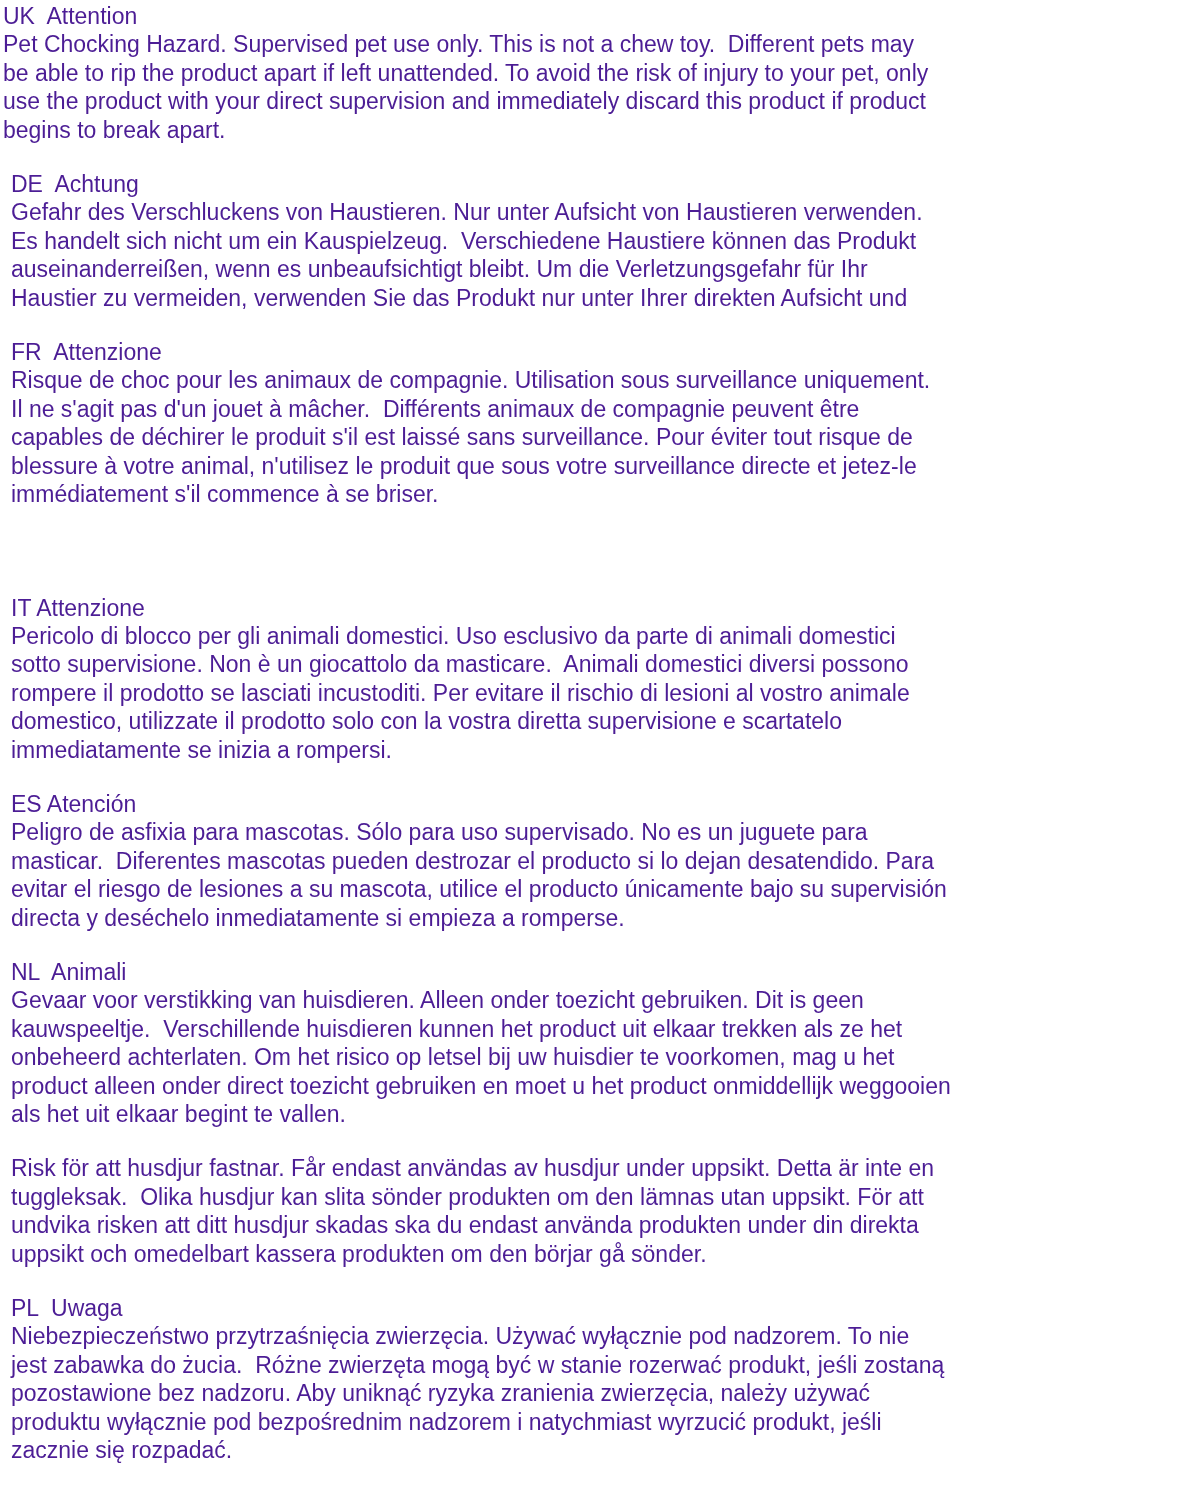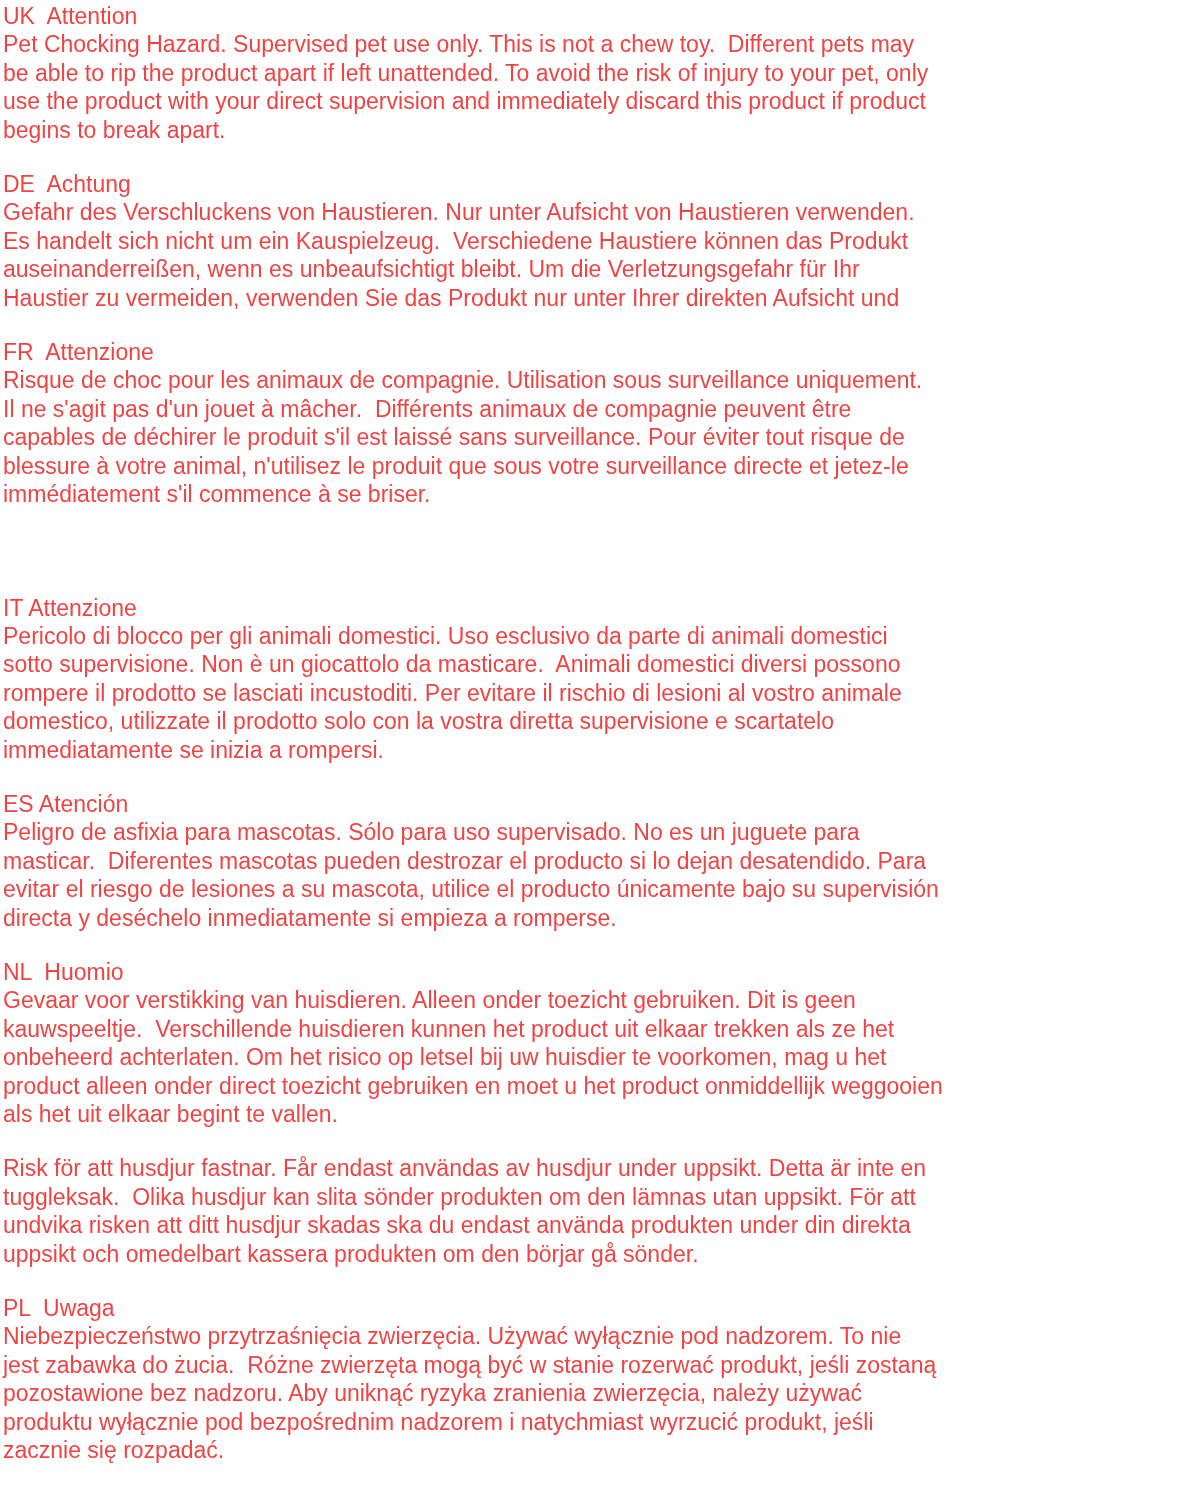--- a/index.html
+++ b/index.html
@@ -13,25 +13,25 @@
     overflow: hidden;
   }
   .page {
     box-sizing: border-box;
     width: 1197px;
     height: 1500px;
     padding: 2px 0 0 3px;
     font-family: "Liberation Sans", sans-serif;
     font-size: 23px;
     line-height: 28.4px;
-    color: #ef4444;
+    color: #4c1d95;
     overflow: hidden;
   }
   .sec { margin: 0; }
-  .sec + .sec { margin-top: 26px; }
+  .sec + .sec { margin-top: 26px; margin-left: 8px; }
   .sec--big-gap { margin-top: 85px !important; }
   .sec-heading,
   .sec-body {
     margin: 0;
     padding: 0;
     font-size: inherit;
     font-weight: normal;
     line-height: inherit;
     white-space: pre; 
   }
@@ -77,21 +77,21 @@
 
   <section class="sec">
     <h2 class="sec-heading">ES Atención</h2>
     <p class="sec-body">Peligro de asfixia para mascotas. Sólo para uso supervisado. No es un juguete para
 masticar.  Diferentes mascotas pueden destrozar el producto si lo dejan desatendido. Para
 evitar el riesgo de lesiones a su mascota, utilice el producto únicamente bajo su supervisión
 directa y deséchelo inmediatamente si empieza a romperse.</p>
   </section>
 
   <section class="sec">
-    <h2 class="sec-heading">NL  Huomio</h2>
+    <h2 class="sec-heading">NL  Animali</h2>
     <p class="sec-body">Gevaar voor verstikking van huisdieren. Alleen onder toezicht gebruiken. Dit is geen
 kauwspeeltje.  Verschillende huisdieren kunnen het product uit elkaar trekken als ze het
 onbeheerd achterlaten. Om het risico op letsel bij uw huisdier te voorkomen, mag u het
 product alleen onder direct toezicht gebruiken en moet u het product onmiddellijk weggooien
 als het uit elkaar begint te vallen.</p>
   </section>
 
   <section class="sec">
     <p class="sec-body">Risk för att husdjur fastnar. Får endast användas av husdjur under uppsikt. Detta är inte en
 tuggleksak.  Olika husdjur kan slita sönder produkten om den lämnas utan uppsikt. För att

